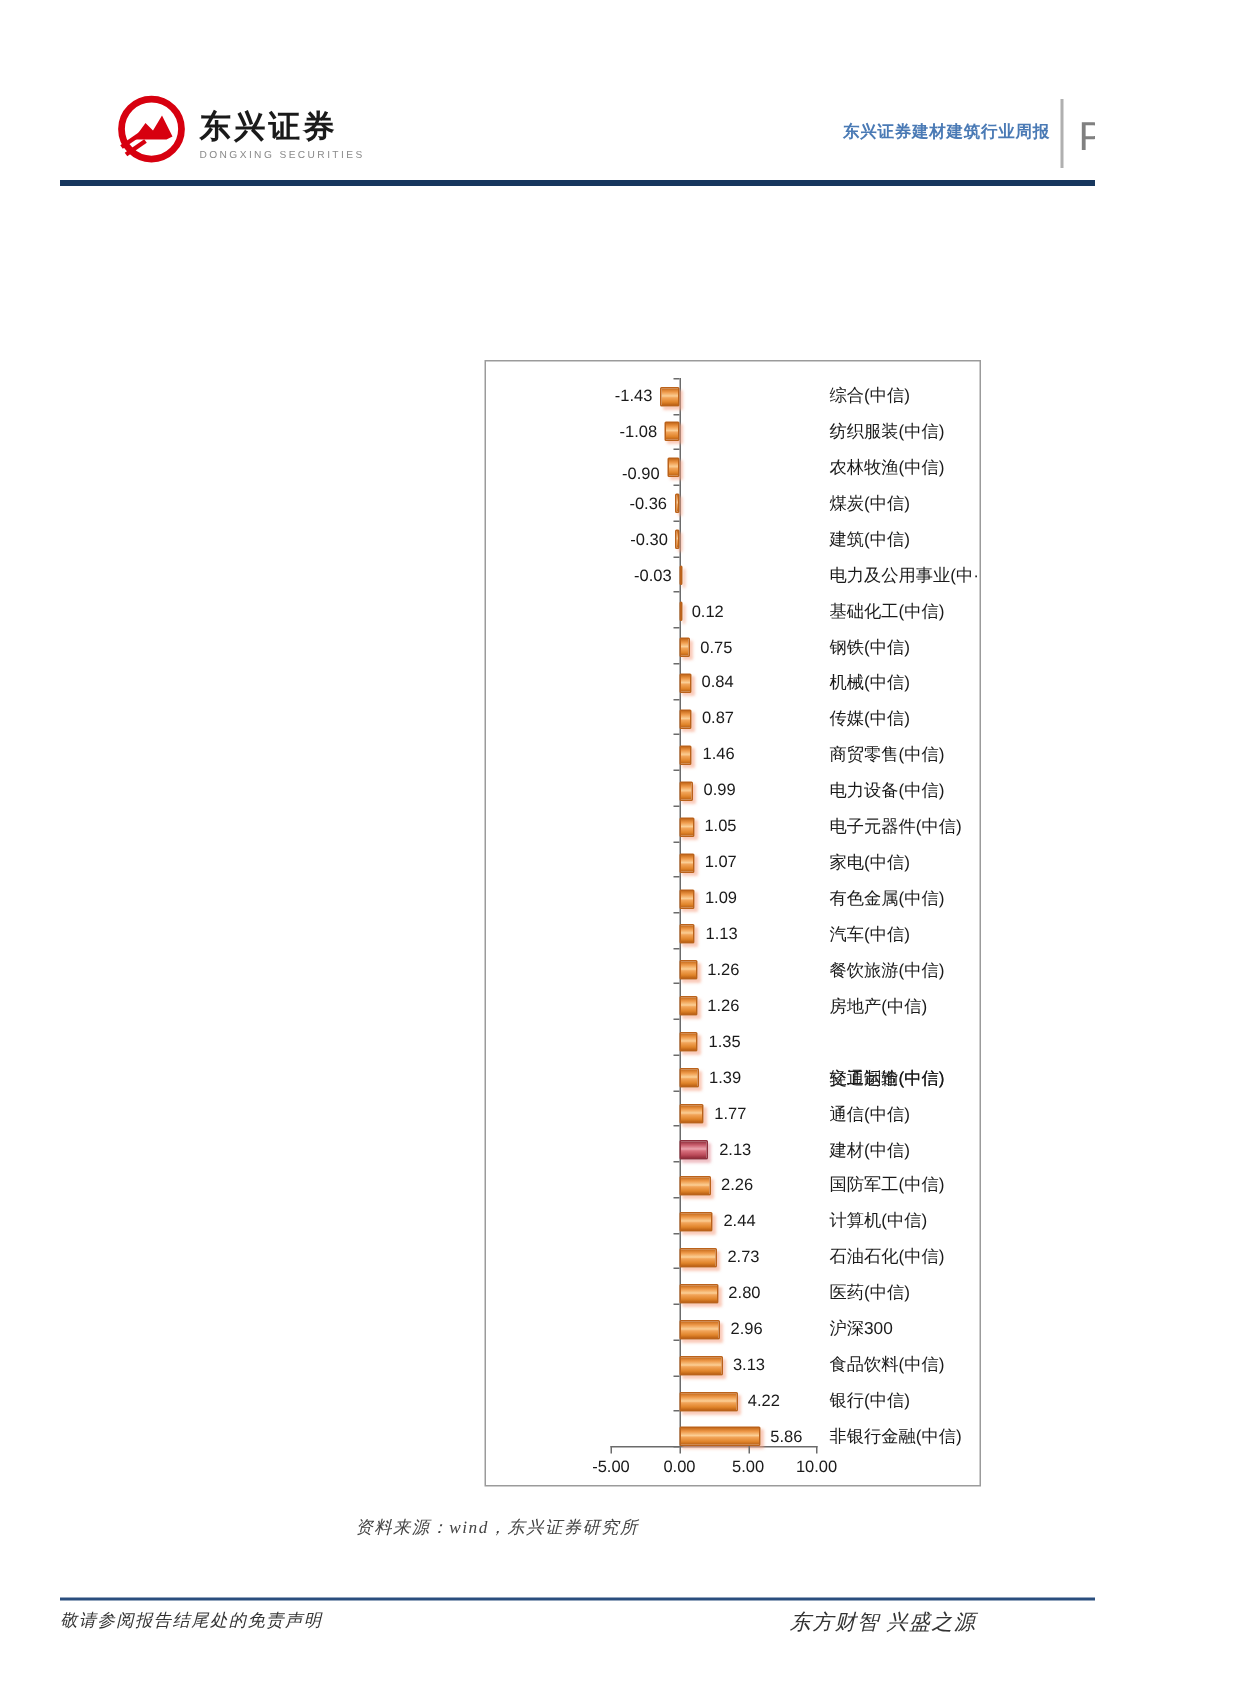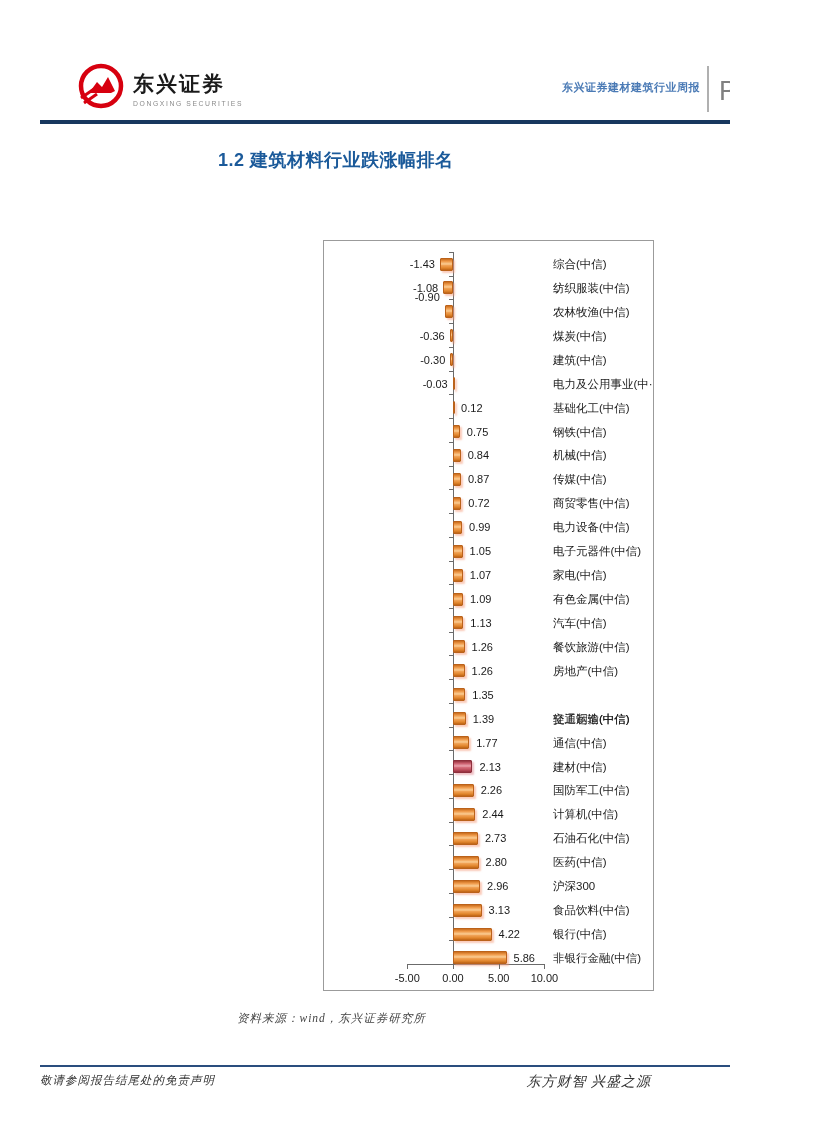--- a/index.html
+++ b/index.html
@@ -76,35 +76,34 @@
     <div class="logo-text">
       <div class="logo-cn">东兴证券</div>
       <div class="logo-en">DONGXING SECURITIES</div>
     </div>
   </div>
   <div class="report-title">东兴证券建材建筑行业周报</div>
   <div class="v-divider"></div>
   <div class="page-number">P5</div>
   <div class="header-rule"></div>
 
-  <h2 class="section-heading">1.2 建筑材料行业跌涨幅排名</h2>
 
 
   <div class="chart-frame">
     <div class="chart-plot" id="chart-plot">
       <div class="y-axis-line"></div>
       <div class="x-axis-line"></div>
     <div class="bar" style="left: 115.93px; width: 13.0702px; top: 16.5px;"></div>
         <div class="val-label neg" style="top: 23px; left: 110.93px;">-1.43</div>
         <div class="cat-label" style="top: 23px;">综合(中信)</div>
         <div class="bar" style="left: 119.129px; width: 9.8712px; top: 40.43px;"></div>
         <div class="val-label neg" style="top: 46.93px; left: 114.129px;">-1.08</div>
         <div class="cat-label" style="top: 46.93px;">纺织服装(中信)</div>
         <div class="bar" style="left: 120.774px; width: 8.226px; top: 64.36px;"></div>
-        <div class="val-label neg" style="top: 56px; left: 115.774px; text-align: right;">-0.90</div>
+        <div class="val-label neg" style="top: 75px; left: 115.774px; text-align: right;">-0.90</div>
         <div class="cat-label" style="top: 70.86px;">农林牧渔(中信)</div>
         <div class="bar" style="left: 125.71px; width: 3.2904px; top: 88.29px;"></div>
         <div class="val-label neg" style="top: 94.79px; left: 120.71px;">-0.36</div>
         <div class="cat-label" style="top: 94.79px;">煤炭(中信)</div>
         <div class="bar" style="left: 126.258px; width: 2.742px; top: 112.22px;"></div>
         <div class="val-label neg" style="top: 118.72px; left: 121.258px;">-0.30</div>
         <div class="cat-label" style="top: 118.72px;">建筑(中信)</div>
         <div class="bar" style="left: 128.726px; width: 0.6px; top: 136.15px;"></div>
         <div class="val-label neg" style="top: 142.65px; left: 123.726px;">-0.03</div>
         <div class="cat-label" style="top: 142.65px;">电力及公用事业(中··</div>
@@ -114,21 +113,21 @@
         <div class="bar" style="left: 129px; width: 6.855px; top: 184.01px;"></div>
         <div class="val-label pos" style="top: 190.51px; left: 142.855px;">0.75</div>
         <div class="cat-label" style="top: 190.51px;">钢铁(中信)</div>
         <div class="bar" style="left: 129px; width: 7.6776px; top: 207.94px;"></div>
         <div class="val-label pos" style="top: 214.44px; left: 143.678px;">0.84</div>
         <div class="cat-label" style="top: 214.44px;">机械(中信)</div>
         <div class="bar" style="left: 129px; width: 7.9518px; top: 231.87px;"></div>
         <div class="val-label pos" style="top: 238.37px; left: 143.952px;">0.87</div>
         <div class="cat-label" style="top: 238.37px;">传媒(中信)</div>
         <div class="bar" style="left: 129px; width: 8.3174px; top: 255.8px;"></div>
-        <div class="val-label pos" style="top: 262.3px; left: 144.317px;">0.72</div>
+        <div class="val-label pos" style="top: 262.3px; left: 144.317px;">1.46</div>
         <div class="cat-label" style="top: 262.3px;">商贸零售(中信)</div>
         <div class="bar" style="left: 129px; width: 9.0486px; top: 279.73px;"></div>
         <div class="val-label pos" style="top: 286.23px; left: 145.049px;">0.99</div>
         <div class="cat-label" style="top: 286.23px;">电力设备(中信)</div>
         <div class="bar" style="left: 129px; width: 9.597px; top: 303.66px;"></div>
         <div class="val-label pos" style="top: 310.16px; left: 145.597px;">1.05</div>
         <div class="cat-label" style="top: 310.16px;">电子元器件(中信)</div>
         <div class="bar" style="left: 129px; width: 9.7798px; top: 327.59px;"></div>
         <div class="val-label pos" style="top: 334.09px; left: 145.78px;">1.07</div>
         <div class="cat-label" style="top: 334.09px;">家电(中信)</div>

